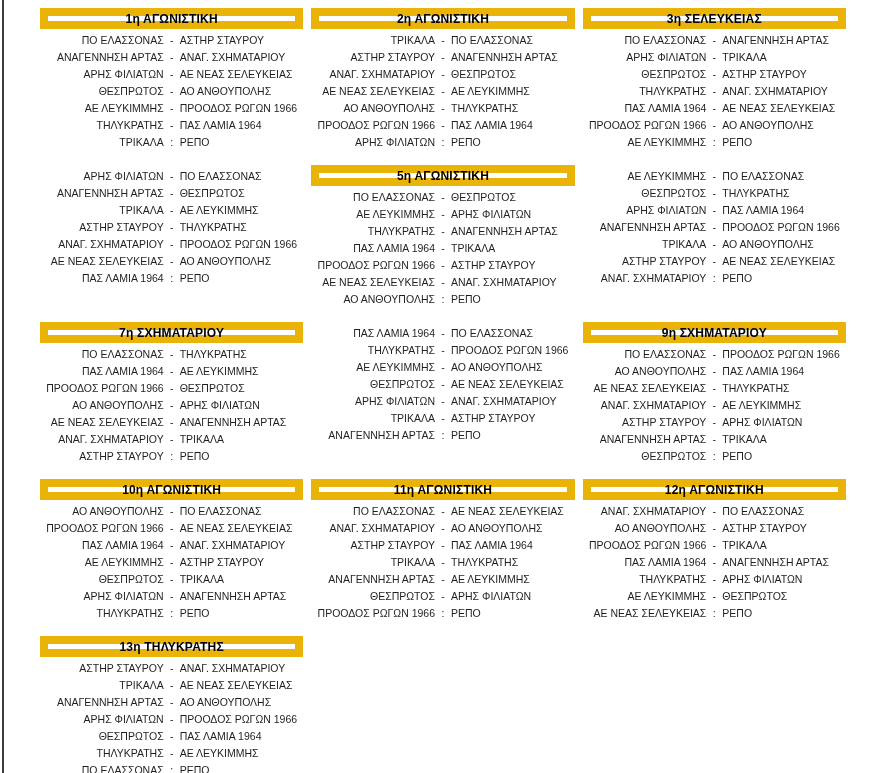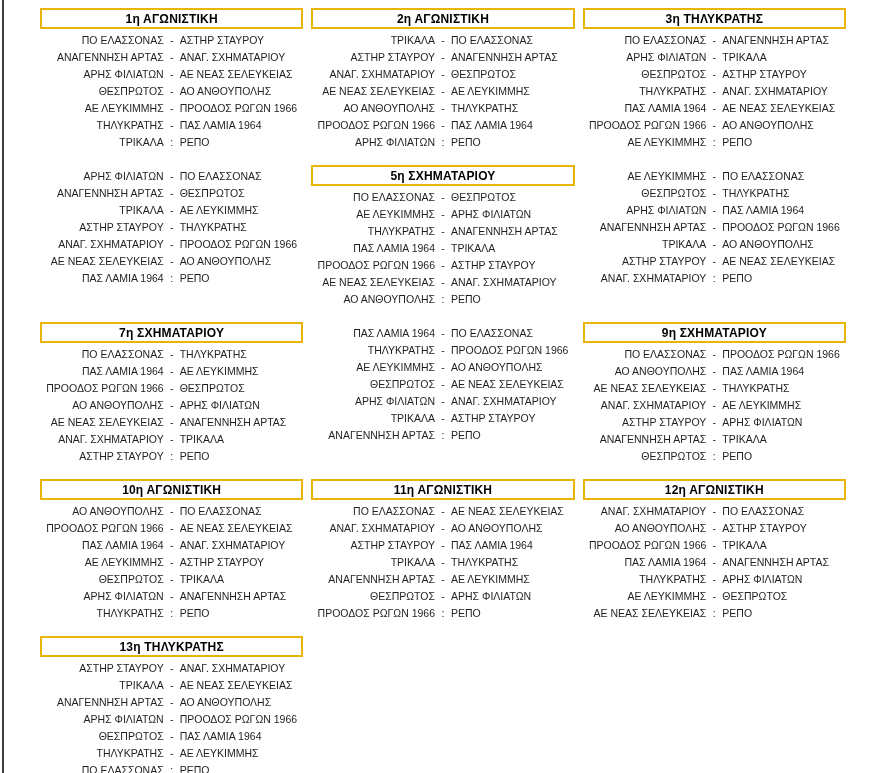--- a/index.html
+++ b/index.html
@@ -16,21 +16,21 @@
   }
   .grid {
     position: absolute; left: 40px; top: 8px; width: 806px;
     display: grid;
     grid-template-columns: repeat(3, 1fr);
     column-gap: 8px;
     row-gap: 14px;
   }
   .round { width: 100%; }
   .round-header {
-    border: 2px solid #eab308;
+    border: 8px solid #eab308;
     background: #fff;
     height: 21px;
     display: flex; align-items: center; justify-content: center;
     font-size: 12px; font-weight: bold; color: #000;
     letter-spacing: 0.2px;
   }
   .fixtures { padding-top: 3px; }
   .fixture-row {
     display: flex; align-items: baseline;
     line-height: 17px;
@@ -129,21 +129,21 @@
           <div class="fixture-row">
             <span class="home">ΑΡΗΣ ΦΙΛΙΑΤΩΝ</span>
             <span class="sep">:</span>
             <span class="away">ΡΕΠΟ</span>
           </div>
         </div>
   </div>
 
   <div class="round">
     <div class="round-header">
-      <span>3η ΤΗΛΥΚΡΑΤΗΣ</span>
+      <span>3η ΣΕΛΕΥΚΕΙΑΣ</span>
     </div>
     <div class="fixtures">
           <div class="fixture-row">
             <span class="home">ΠΟ ΕΛΑΣΣΟΝΑΣ</span>
             <span class="sep">-</span>
             <span class="away">ΑΝΑΓΕΝΝΗΣΗ ΑΡΤΑΣ</span>
           </div>
           <div class="fixture-row">
             <span class="home">ΑΡΗΣ ΦΙΛΙΑΤΩΝ</span>
             <span class="sep">-</span>
@@ -212,21 +212,21 @@
           <div class="fixture-row">
             <span class="home">ΠΑΣ ΛΑΜΙΑ 1964</span>
             <span class="sep">:</span>
             <span class="away">ΡΕΠΟ</span>
           </div>
         </div>
   </div>
 
   <div class="round">
     <div class="round-header">
-      <span>5η ΣΧΗΜΑΤΑΡΙΟΥ</span>
+      <span>5η ΑΓΩΝΙΣΤΙΚΗ</span>
     </div>
     <div class="fixtures">
           <div class="fixture-row">
             <span class="home">ΠΟ ΕΛΑΣΣΟΝΑΣ</span>
             <span class="sep">-</span>
             <span class="away">ΘΕΣΠΡΩΤΟΣ</span>
           </div>
           <div class="fixture-row">
             <span class="home">ΑΕ ΛΕΥΚΙΜΜΗΣ</span>
             <span class="sep">-</span>

